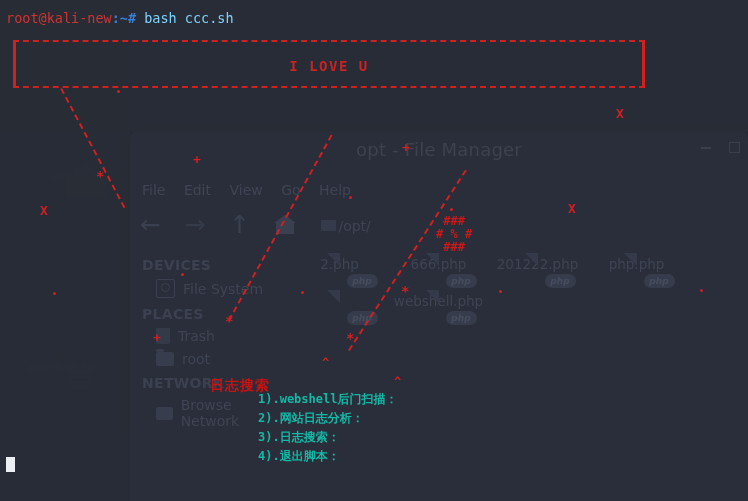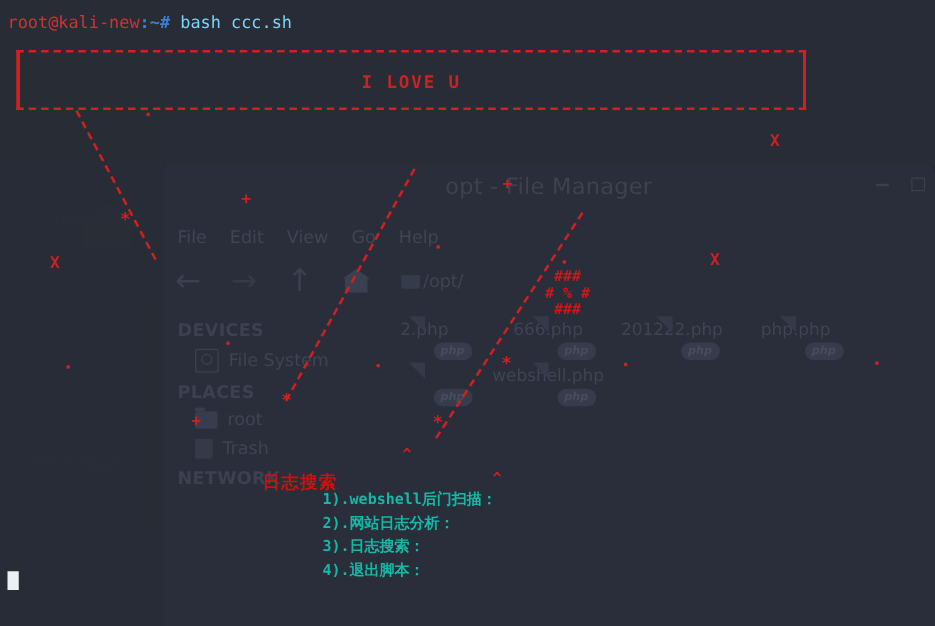--- a/index.html
+++ b/index.html
@@ -179,28 +179,32 @@
       </div>
 
       <div id="fm-side">
         <div class="sec">DEVICES</div>
         <div class="srow">
           <span class="ic-drive"></span>
           <span class="nm">File System</span>
         </div>
         <div class="sec">PLACES</div>
         <div class="srow">
+          <span class="ic-trash"></span>
+          <span class="nm">Trash</span>
+        </div>
+        <div class="srow">
           <span class="ic-folder"></span>
           <span class="nm">root</span>
         </div>
-        <div class="srow">
-          <span class="ic-trash"></span>
-          <span class="nm">Trash</span>
-        </div>
         <div class="sec">NETWORK</div>
+        <div class="srow">
+          <span class="ic-net"></span>
+          <span class="nm">Browse Network</span>
+        </div>
       </div>
 
       <div id="fm-files">
         <div class="frow">
           <div class="fcell">
             <span class="php-ico"><i class="corner"></i><i class="badge">php</i></span>
             <div class="fname">2.php</div>
           </div>
           <div class="fcell">
             <span class="php-ico"><i class="corner"></i><i class="badge">php</i></span>

